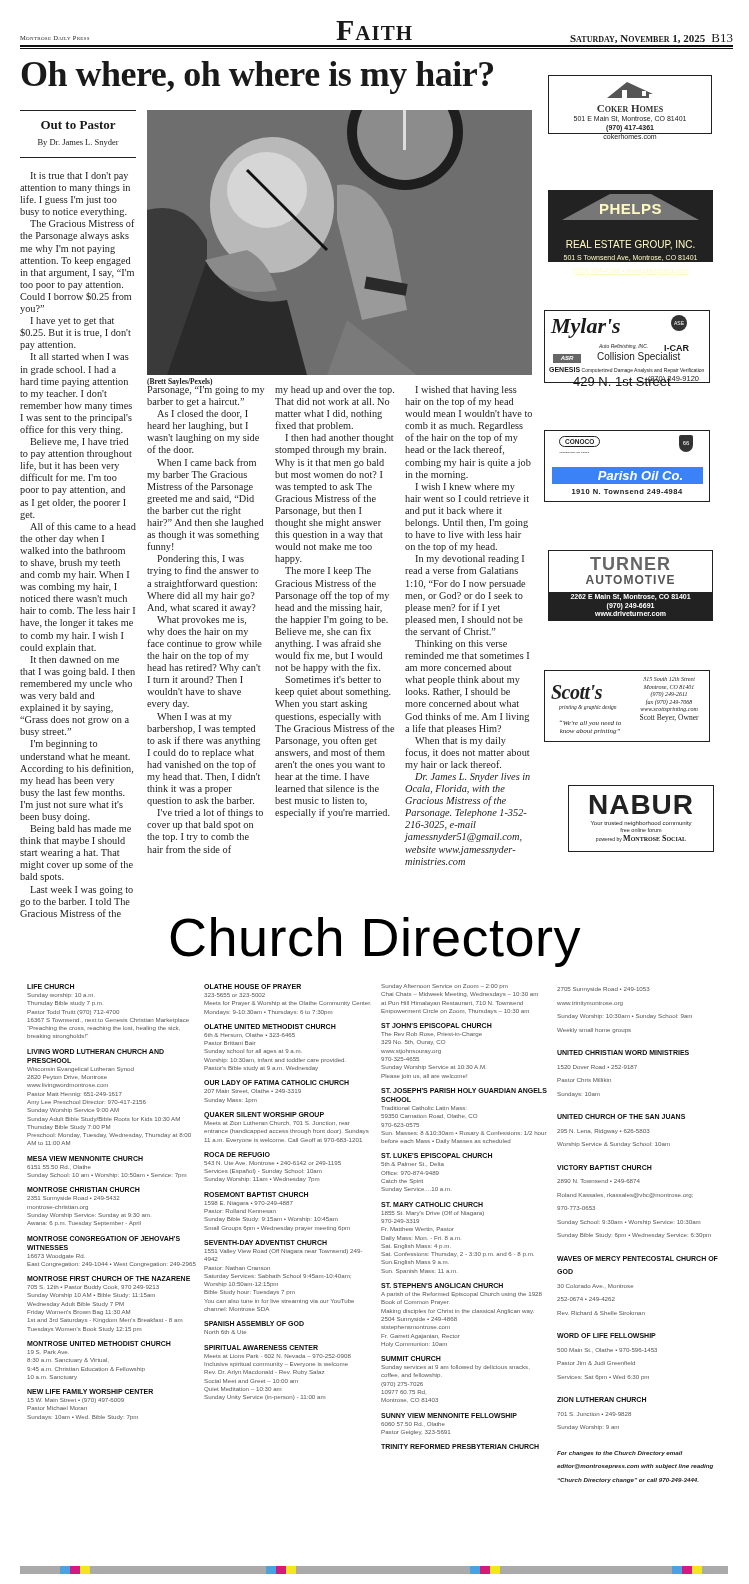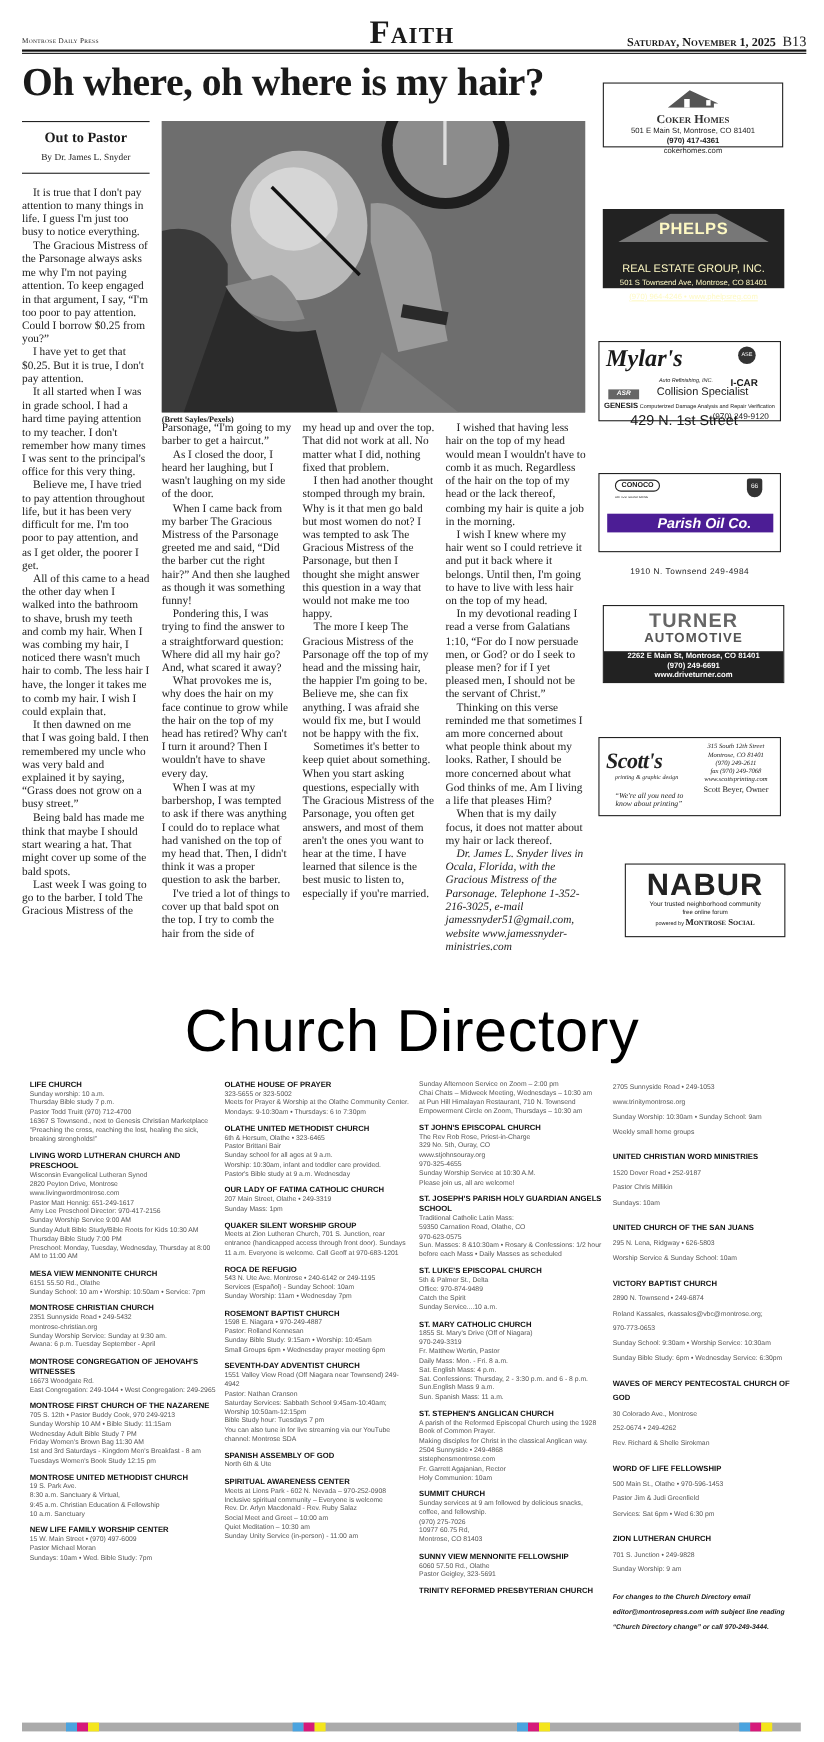--- a/index.html
+++ b/index.html
@@ -48,22 +48,22 @@
   .ad-mylar .asr { position:absolute; left:8px; top:43px; width:28px; height:9px; background:#666; color:#fff; font-size:6px; font-style:italic; font-weight:bold; line-height:9px; }
   .ad-mylar .coll { position:absolute; left:52px; top:40px; font-size:10px; }
   .ad-mylar .gen { position:absolute; left:4px; top:55px; font-size:5px; white-space:nowrap; }
   .ad-mylar .gen b { font-size:7px; }
   .ad-mylar .addr { position:absolute; left:28px; top:63px; font-size:13px; }
   .ad-mylar .ph { position:absolute; right:10px; top:63px; font-size:7.5px; }
   .ad-parish { left:544px; top:430px; width:166px; height:72px; }
   .ad-parish .conoco { position:absolute; left:14px; top:5px; border:1.5px solid #222; border-radius:8px; font-size:6.5px; font-weight:bold; padding:1px 5px; }
   .ad-parish .tag { position:absolute; left:14px; top:20px; font-size:2.5px; }
   .ad-parish .p66 { position:absolute; right:16px; top:4px; width:14px; height:17px; background:#333; color:#fff; font-size:6px; line-height:17px; border-radius:2px 2px 7px 7px;}
-  .ad-parish .bar { position:absolute; left:7px; right:6px; top:36px; height:17px; background:#4c1d95; color:#fff; font-size:13px; font-style:italic; font-weight:bold; text-align:right; padding-right:20px; line-height:17px; }
-  .ad-parish .addr { position:absolute; left:0; right:0; top:56px; font-size:7.5px; font-weight:normal; letter-spacing:0.5px;margin-top:28px; }
+  .ad-parish .bar { position:absolute; left:7px; right:6px; top:36px; height:17px; background:#3b82f6; color:#fff; font-size:13px; font-style:italic; font-weight:bold; text-align:right; padding-right:20px; line-height:17px; }
+  .ad-parish .addr { position:absolute; left:0; right:0; top:56px; font-size:7.5px; font-weight:bold; letter-spacing:0.5px; }
   .ad-turner { left:548px; top:550px; width:165px; height:71px; }
   .ad-turner .nm { font-size:18px; font-weight:900; color:#666; letter-spacing:1px; line-height:19px; margin-top:4px; }
   .ad-turner .nm2 { font-size:12px; font-weight:900; color:#555; letter-spacing:1px; line-height:13px; }
   .ad-turner .blk { position:absolute; left:0; right:0; bottom:0; height:27px; background:#222; color:#fff; font-size:7px; line-height:8.6px; padding-top:1px; font-weight:bold; }
   .ad-scott { left:544px; top:670px; width:166px; height:72px; }
   .ad-scott .logo { position:absolute; left:6px; top:10px; font-family:"Liberation Serif", serif; font-size:20px; font-weight:bold; font-style:italic; color:#222; letter-spacing:-0.5px; }
   .ad-scott .tag { position:absolute; left:14px; top:33px; font-family:"Liberation Serif", serif; font-size:5.5px; font-style:italic; }
   .ad-scott .quote { position:absolute; left:6px; top:48px; width:78px; font-family:"Liberation Serif", serif; font-size:7px; font-style:italic; line-height:8px; }
   .ad-scott .right { position:absolute; right:4px; top:5px; width:72px; font-family:"Liberation Serif", serif; font-size:6px; font-style:italic; line-height:7.6px; text-align:center; }
   .ad-scott .right .own { font-size:7.5px; font-style:normal; }
@@ -126,20 +126,21 @@
 <div class="abs credit">(Brett Sayles/Pexels)</div>
 
 <div class="abs col col1">
   <p>It is true that I don't pay attention to many things in life. I guess I'm just too busy to notice everything.</p>
   <p>The Gracious Mistress of the Parsonage always asks me why I'm not paying attention. To keep engaged in that argument, I say, “I'm too poor to pay attention. Could I borrow $0.25 from you?”</p>
   <p>I have yet to get that $0.25. But it is true, I don't pay attention.</p>
   <p>It all started when I was in grade school. I had a hard time paying attention to my teacher. I don't remember how many times I was sent to the principal's office for this very thing.</p>
   <p>Believe me, I have tried to pay attention throughout life, but it has been very difficult for me. I'm too poor to pay attention, and as I get older, the poorer I get.</p>
   <p>All of this came to a head the other day when I walked into the bathroom to shave, brush my teeth and comb my hair. When I was combing my hair, I noticed there wasn't much hair to comb. The less hair I have, the longer it takes me to comb my hair. I wish I could explain that.</p>
   <p>It then dawned on me that I was going bald. I then remembered my uncle who was very bald and explained it by saying, “Grass does not grow on a busy street.”</p>
+  <p>I'm beginning to understand what he meant. According to his definition, my head has been very busy the last few months. I'm just not sure what it's been busy doing.</p>
   <p>Being bald has made me think that maybe I should start wearing a hat. That might cover up some of the bald spots.</p>
   <p>Last week I was going to go to the barber. I told The Gracious Mistress of the</p>
 </div>
 <div class="abs col col2">
   <p class="noind">Parsonage, “I'm going to my barber to get a haircut.”</p>
   <p>As I closed the door, I heard her laughing, but I wasn't laughing on my side of the door.</p>
   <p>When I came back from my barber The Gracious Mistress of the Parsonage greeted me and said, “Did the barber cut the right hair?” And then she laughed as though it was something funny!</p>
   <p>Pondering this, I was trying to find the answer to a straightforward question: Where did all my hair go? And, what scared it away?</p>
   <p>What provokes me is, why does the hair on my face continue to grow while the hair on the top of my head has retired? Why can't I turn it around? Then I wouldn't have to shave every day.</p>
   <p>When I was at my barbershop, I was tempted to ask if there was anything I could do to replace what had vanished on the top of my head that. Then, I didn't think it was a proper question to ask the barber.</p>

